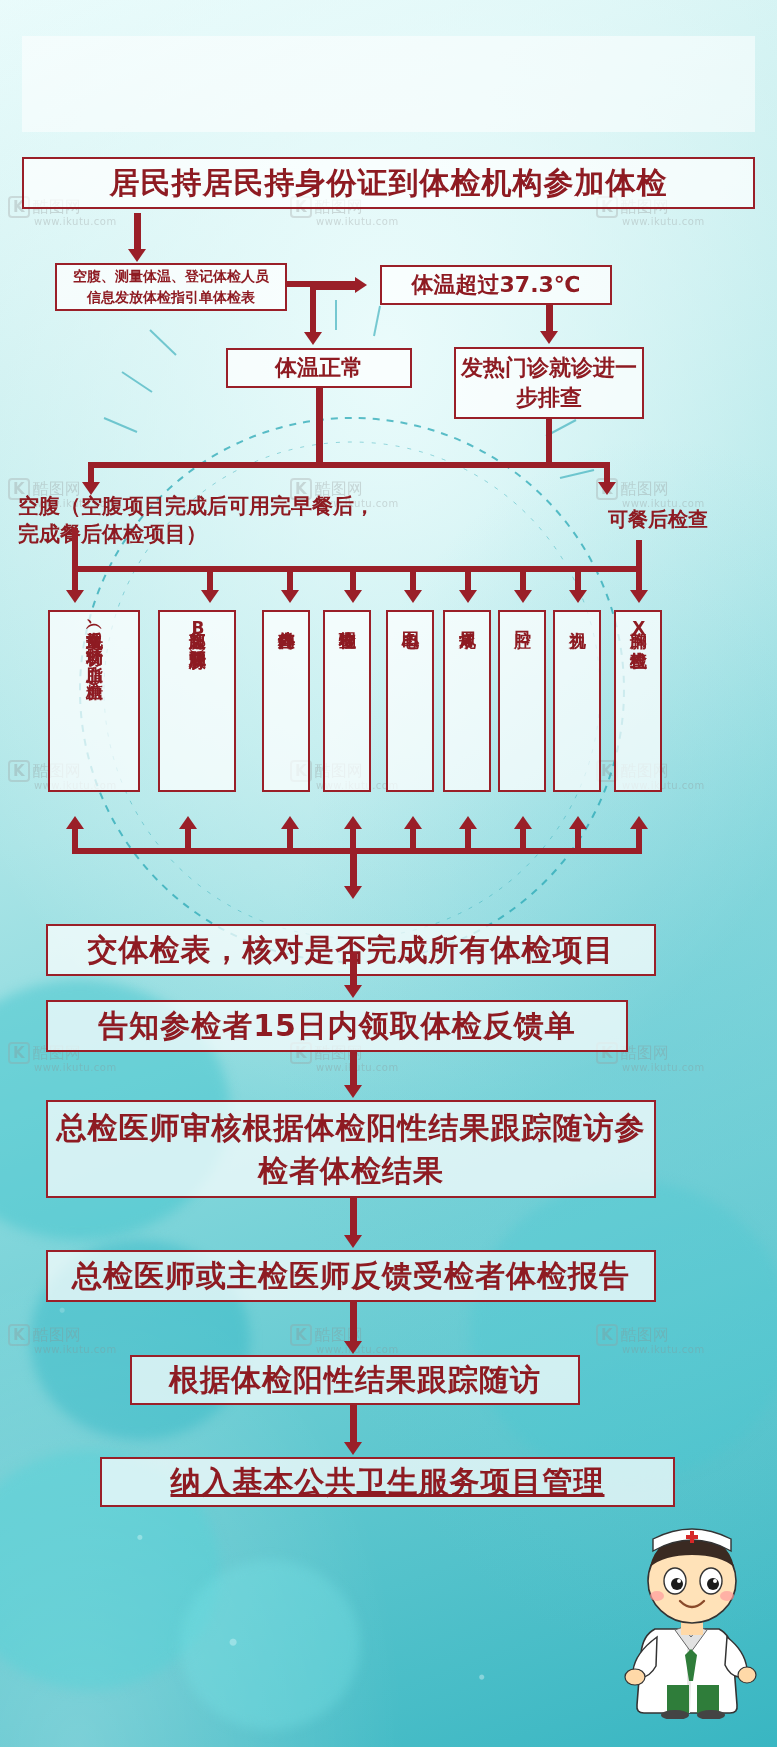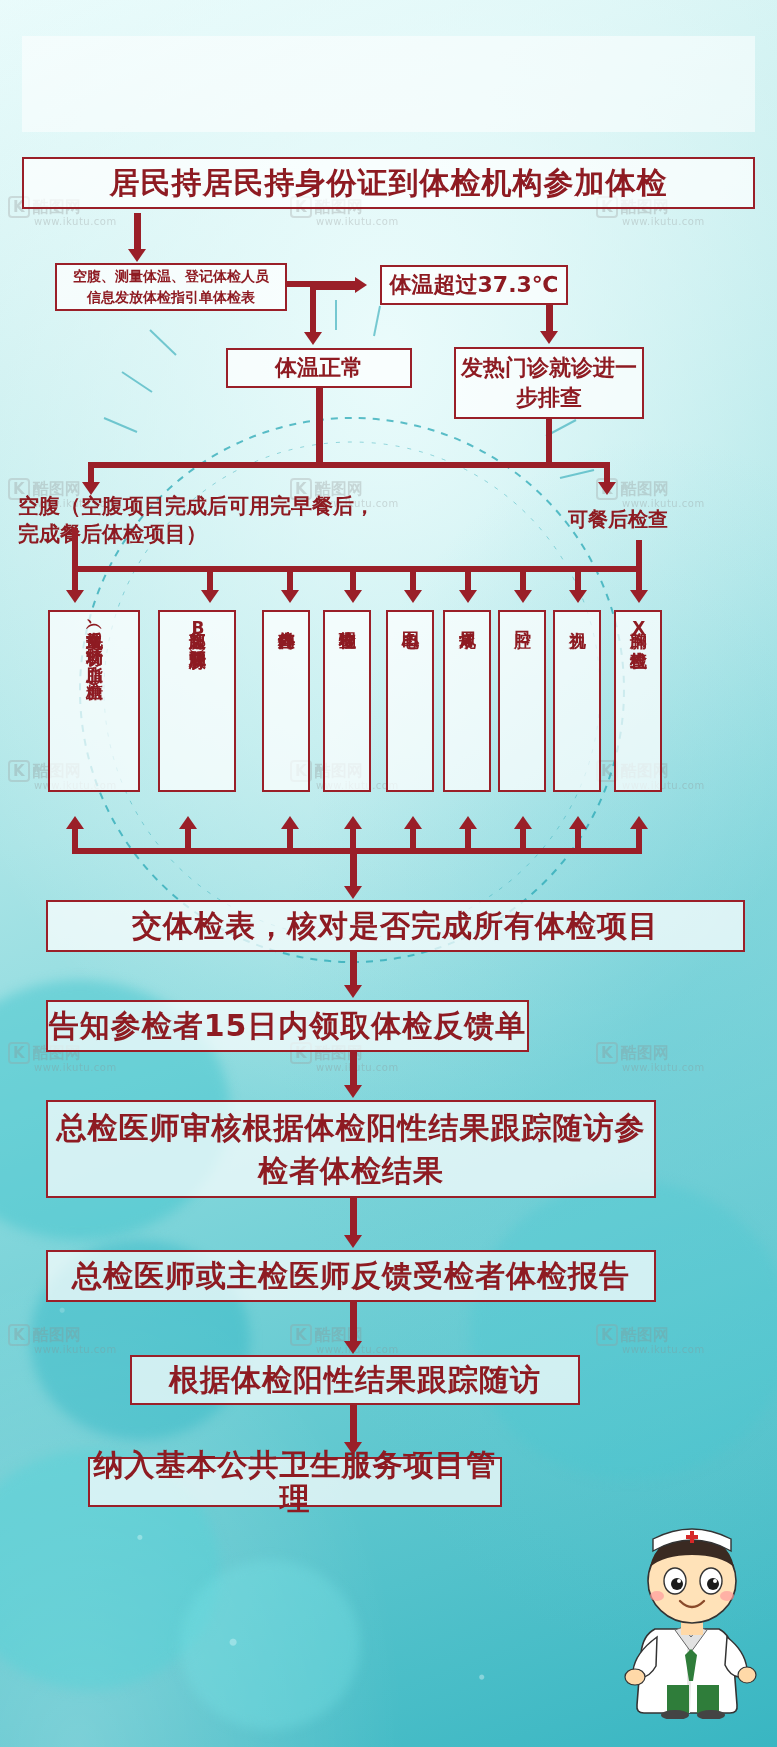--- a/index.html
+++ b/index.html
@@ -28,21 +28,21 @@
   #bg .b5{width:320px;height:300px;left:470px;top:1180px;background:rgba(70,200,210,0.30);}
   
   #deco{position:absolute;left:0;top:0;width:777px;height:1747px;z-index:1;pointer-events:none;}
 
   
   .wm{position:absolute;z-index:2;opacity:.30;pointer-events:none;
       font-family:"DejaVu Sans","Liberation Sans",sans-serif;color:#8b8b8b;
       transform:rotate(0deg);white-space:nowrap;}
   .wm .k{display:inline-block;border:2px solid #9a9a9a;border-radius:4px;
       padding:0 3px;font-weight:bold;font-size:15px;color:#8b8b8b;margin-right:3px;}
-  .wm .t1{font-size:16px;font-weight:bold;}
+  .wm .t1{font-size:16px;font-weight:normal;}
   .wm .t2{display:block;font-size:10px;letter-spacing:.5px;margin-left:26px;margin-top:-2px;}
 
   
   #flow{position:absolute;inset:0;z-index:3;}
   .node{position:absolute;box-sizing:border-box;background:rgba(255,255,255,0.72);
     border:2px solid #9a1f28;color:#8e1b22;text-align:center;
     display:flex;align-items:center;justify-content:center;font-weight:bold;line-height:1.15;}
   .title{position:absolute;left:0;right:0;top:48px;text-align:center;
     font-size:48px;font-weight:bold;color:#123b7a;letter-spacing:2px;
     text-shadow:1px 1px 0 #fff, 2px 2px 2px rgba(0,0,0,.25);}
@@ -145,21 +145,21 @@
 
   <div class="node big" style="left:22px;top:157px;width:733px;height:52px;">居民持居民持身份证到体检机构参加体检</div>
   <div class="arr" style="left:134px;top:213px;width:7px;height:38px;"></div>
   <div class="arrhead-d" style="left:128px;top:249px;"></div>
 
   <div class="node small" style="left:55px;top:263px;width:232px;height:48px;padding:0 12px;line-height:1.5;">空腹、测量体温、登记体检人员信息发放体检指引单体检表</div>
 
   <div class="arr" style="left:287px;top:281px;width:70px;height:6px;"></div>
   <div class="arrhead-r" style="left:355px;top:277px;"></div>
 
-  <div class="node med" style="left:380px;top:265px;width:188px;height:40px;">体温超过37.3℃</div>
+  <div class="node med" style="left:380px;top:265px;width:232px;height:40px;">体温超过37.3℃</div>
 
   <div class="arr" style="left:310px;top:284px;width:6px;height:50px;"></div>
   <div class="arr" style="left:310px;top:284px;width:48px;height:6px;"></div>
   <div class="arrhead-d" style="left:304px;top:332px;"></div>
 
   <div class="node med" style="left:226px;top:348px;width:186px;height:40px;">体温正常</div>
 
   <div class="arr" style="left:546px;top:305px;width:7px;height:28px;"></div>
   <div class="arrhead-d" style="left:540px;top:331px;"></div>
 
@@ -170,21 +170,21 @@
   <div class="arr" style="left:88px;top:462px;width:522px;height:6px;"></div>
   <div class="arr" style="left:88px;top:462px;width:6px;height:22px;"></div>
   <div class="arrhead-d" style="left:82px;top:482px;"></div>
   <div class="arr" style="left:604px;top:462px;width:6px;height:22px;"></div>
   <div class="arrhead-d" style="left:598px;top:482px;"></div>
 
   <div class="arr" style="left:546px;top:419px;width:6px;height:43px;"></div>
 
   <div class="plain" style="left:18px;top:492px;width:370px;font-size:21px;line-height:1.35;text-align:left;">空腹（空腹项目完成后可用完早餐后，完成餐后体检项目）</div>
 
-  <div class="plain" style="left:528px;top:506px;width:180px;font-size:20px;text-align:center;">可餐后检查</div>
+  <div class="plain" style="left:528px;top:506px;width:180px;font-size:20px;text-align:right;">可餐后检查</div>
 
   <div class="arr" style="left:72px;top:566px;width:570px;height:6px;"></div>
   <div class="arr" style="left:72px;top:528px;width:6px;height:40px;"></div>
   <div class="arr" style="left:636px;top:540px;width:6px;height:28px;"></div>
 
   <div class="arr" style="left:72px;top:566px;width:6px;height:26px;"></div>
   <div class="arrhead-d" style="left:66px;top:590px;"></div>
   <div class="arr" style="left:207px;top:566px;width:6px;height:26px;"></div>
   <div class="arrhead-d" style="left:201px;top:590px;"></div>
   <div class="arr" style="left:287px;top:566px;width:6px;height:26px;"></div>
@@ -246,41 +246,41 @@
   <div class="arr" style="left:520px;top:826px;width:6px;height:26px;"></div>
   <div class="arrhead-u" style="left:514px;top:816px;"></div>
   <div class="arr" style="left:575px;top:826px;width:6px;height:26px;"></div>
   <div class="arrhead-u" style="left:569px;top:816px;"></div>
   <div class="arr" style="left:636px;top:826px;width:6px;height:26px;"></div>
   <div class="arrhead-u" style="left:630px;top:816px;"></div>
 
   <div class="arr" style="left:350px;top:848px;width:7px;height:42px;"></div>
   <div class="arrhead-d" style="left:344px;top:886px;"></div>
 
-  <div class="node big" style="left:46px;top:900px;width:699px;height:52px;">交体检表，核对是否完成所有体检项目</div>
+  <div class="node big" style="left:46px;top:924px;width:610px;height:52px;">交体检表，核对是否完成所有体检项目</div>
   <div class="arr" style="left:350px;top:952px;width:7px;height:36px;"></div>
   <div class="arrhead-d" style="left:344px;top:985px;"></div>
 
-  <div class="node big" style="left:46px;top:1000px;width:483px;height:52px;">告知参检者15日内领取体检反馈单</div>
+  <div class="node big" style="left:46px;top:1000px;width:582px;height:52px;">告知参检者15日内领取体检反馈单</div>
   <div class="arr" style="left:350px;top:1052px;width:7px;height:36px;"></div>
   <div class="arrhead-d" style="left:344px;top:1085px;"></div>
 
   <div class="node big" style="left:46px;top:1100px;width:610px;height:98px;line-height:1.45;">总检医师审核根据体检阳性结果跟踪随访参检者体检结果</div>
   <div class="arr" style="left:350px;top:1198px;width:7px;height:40px;"></div>
   <div class="arrhead-d" style="left:344px;top:1235px;"></div>
 
   <div class="node big" style="left:46px;top:1250px;width:610px;height:52px;">总检医师或主检医师反馈受检者体检报告</div>
   <div class="arr" style="left:350px;top:1302px;width:7px;height:42px;"></div>
   <div class="arrhead-d" style="left:344px;top:1341px;"></div>
 
   <div class="node big" style="left:130px;top:1355px;width:450px;height:50px;">根据体检阳性结果跟踪随访</div>
   <div class="arr" style="left:350px;top:1405px;width:7px;height:40px;"></div>
   <div class="arrhead-d" style="left:344px;top:1442px;"></div>
 
-  <div class="node big" style="left:88px;top:1457px;width:414px;height:50px;">纳入基本公共卫生服务项目管理</div>
+  <div class="node big" style="left:100px;top:1457px;width:575px;height:50px;text-decoration:underline;">纳入基本公共卫生服务项目管理</div>
 </div>
 
 <svg id="doctor" viewBox="0 0 150 230">
 
   <path d="M38 140 q-12 6 -14 24 l-4 52 q-1 8 7 8 l86 0 q8 0 7 -8 l-4 -52 q-2 -18 -14 -24 z" fill="#ffffff" stroke="#333" stroke-width="1.6"></path>
   <path d="M70 140 l6 0 l-3 84 l-3 0 z" fill="#e8e8e8"></path>
 
   <path d="M58 141 l16 22 l16 -22 l-8 -3 l-8 10 l-8 -10 z" fill="#e2e2e2" stroke="#666" stroke-width="1"></path>
 
   <path d="M74 160 l6 6 l-4 26 l-4 0 l-4 -26 z" fill="#2f7d3a"></path>

